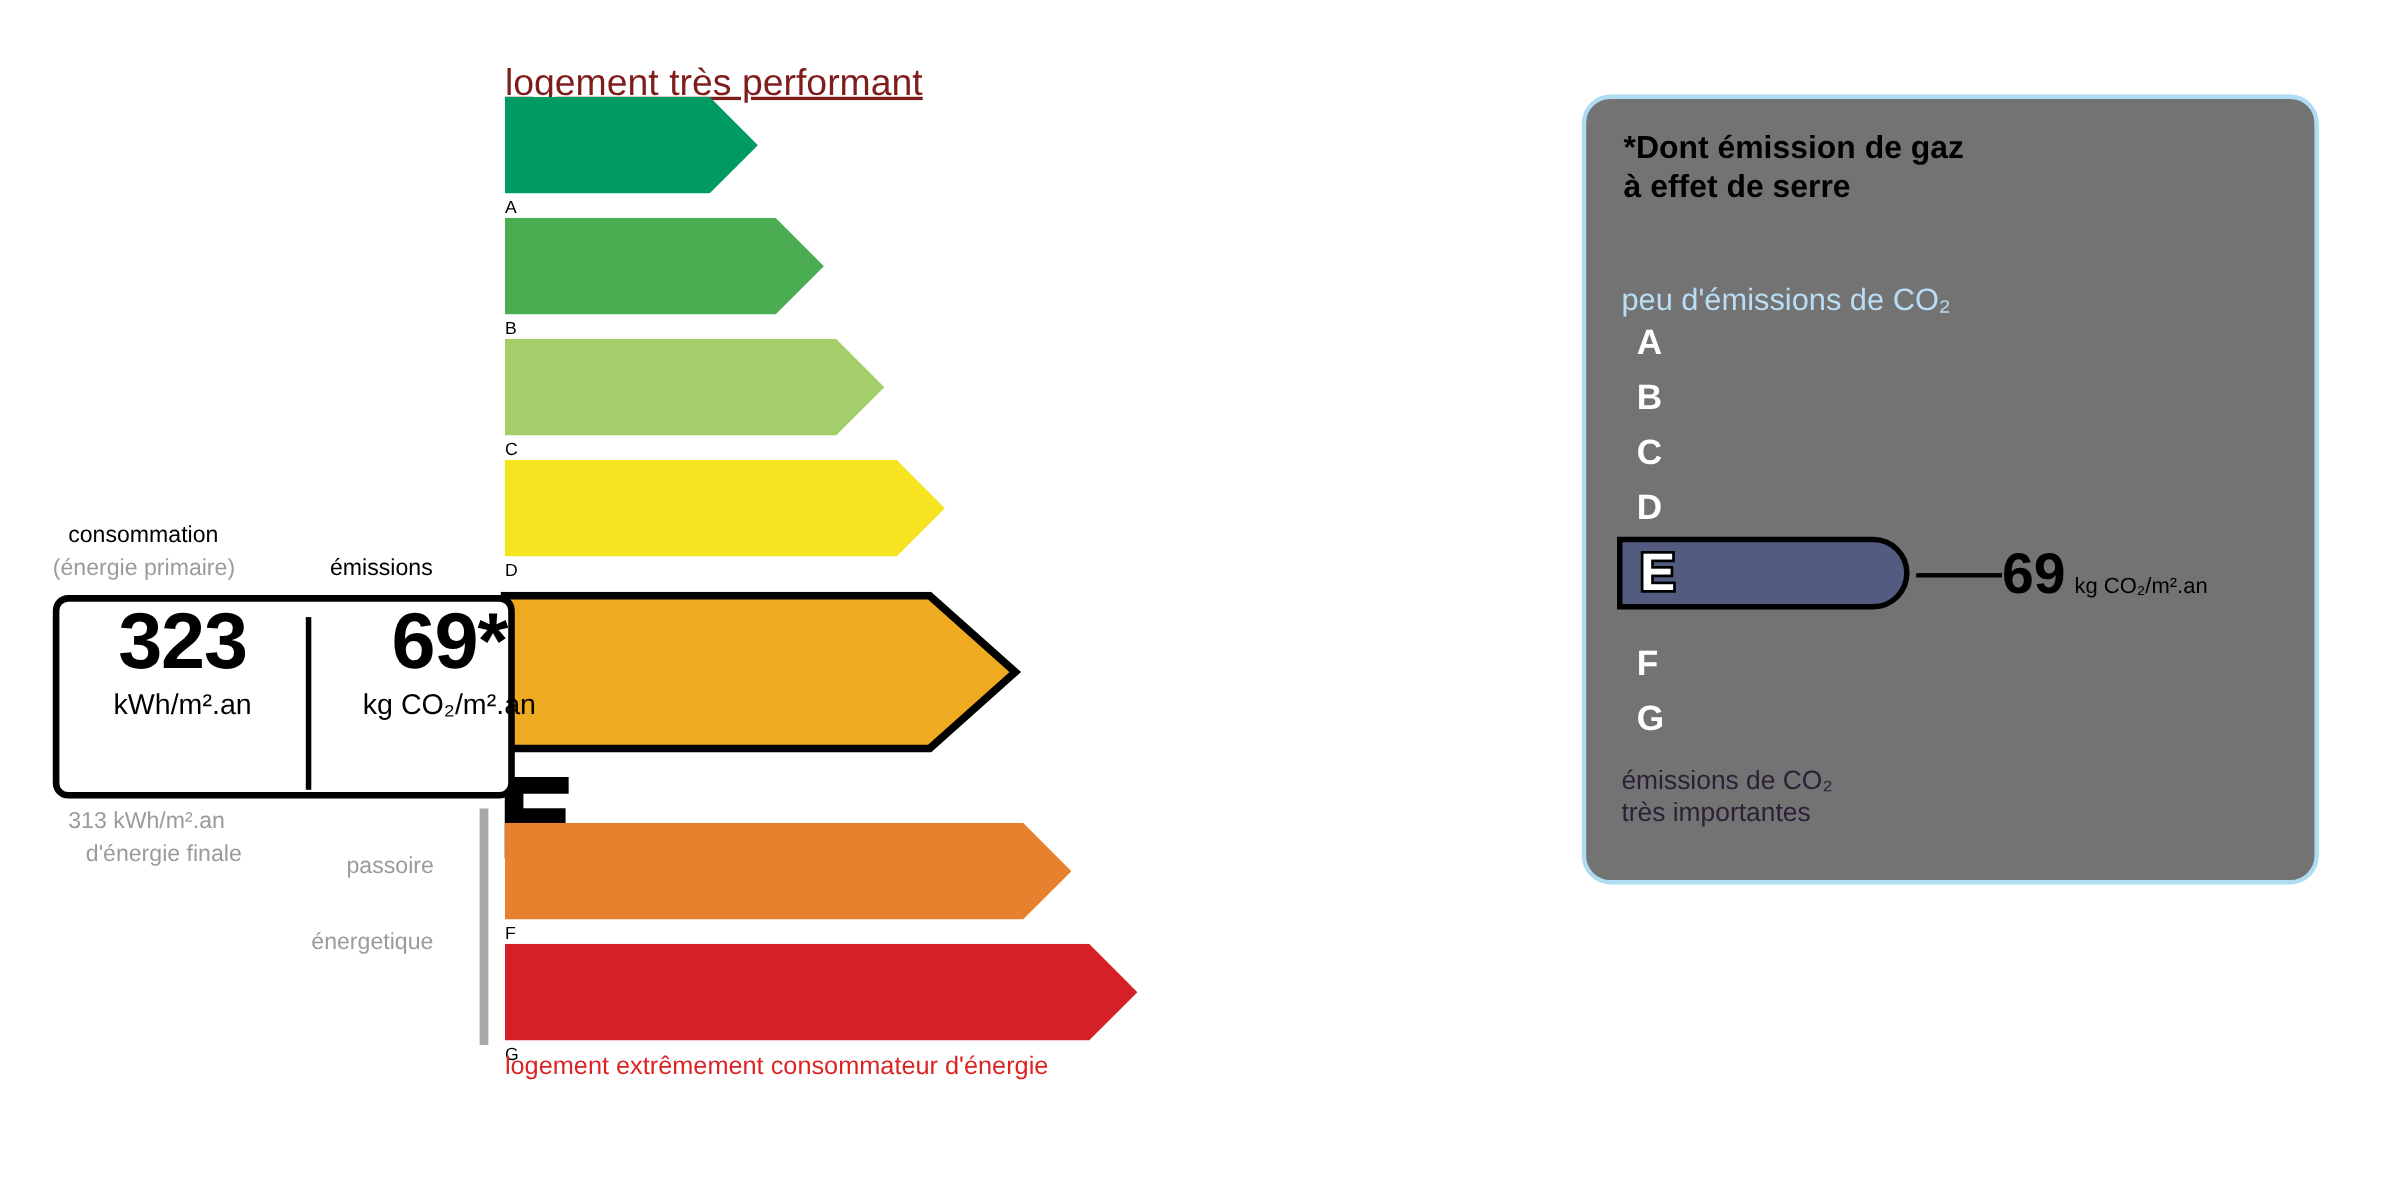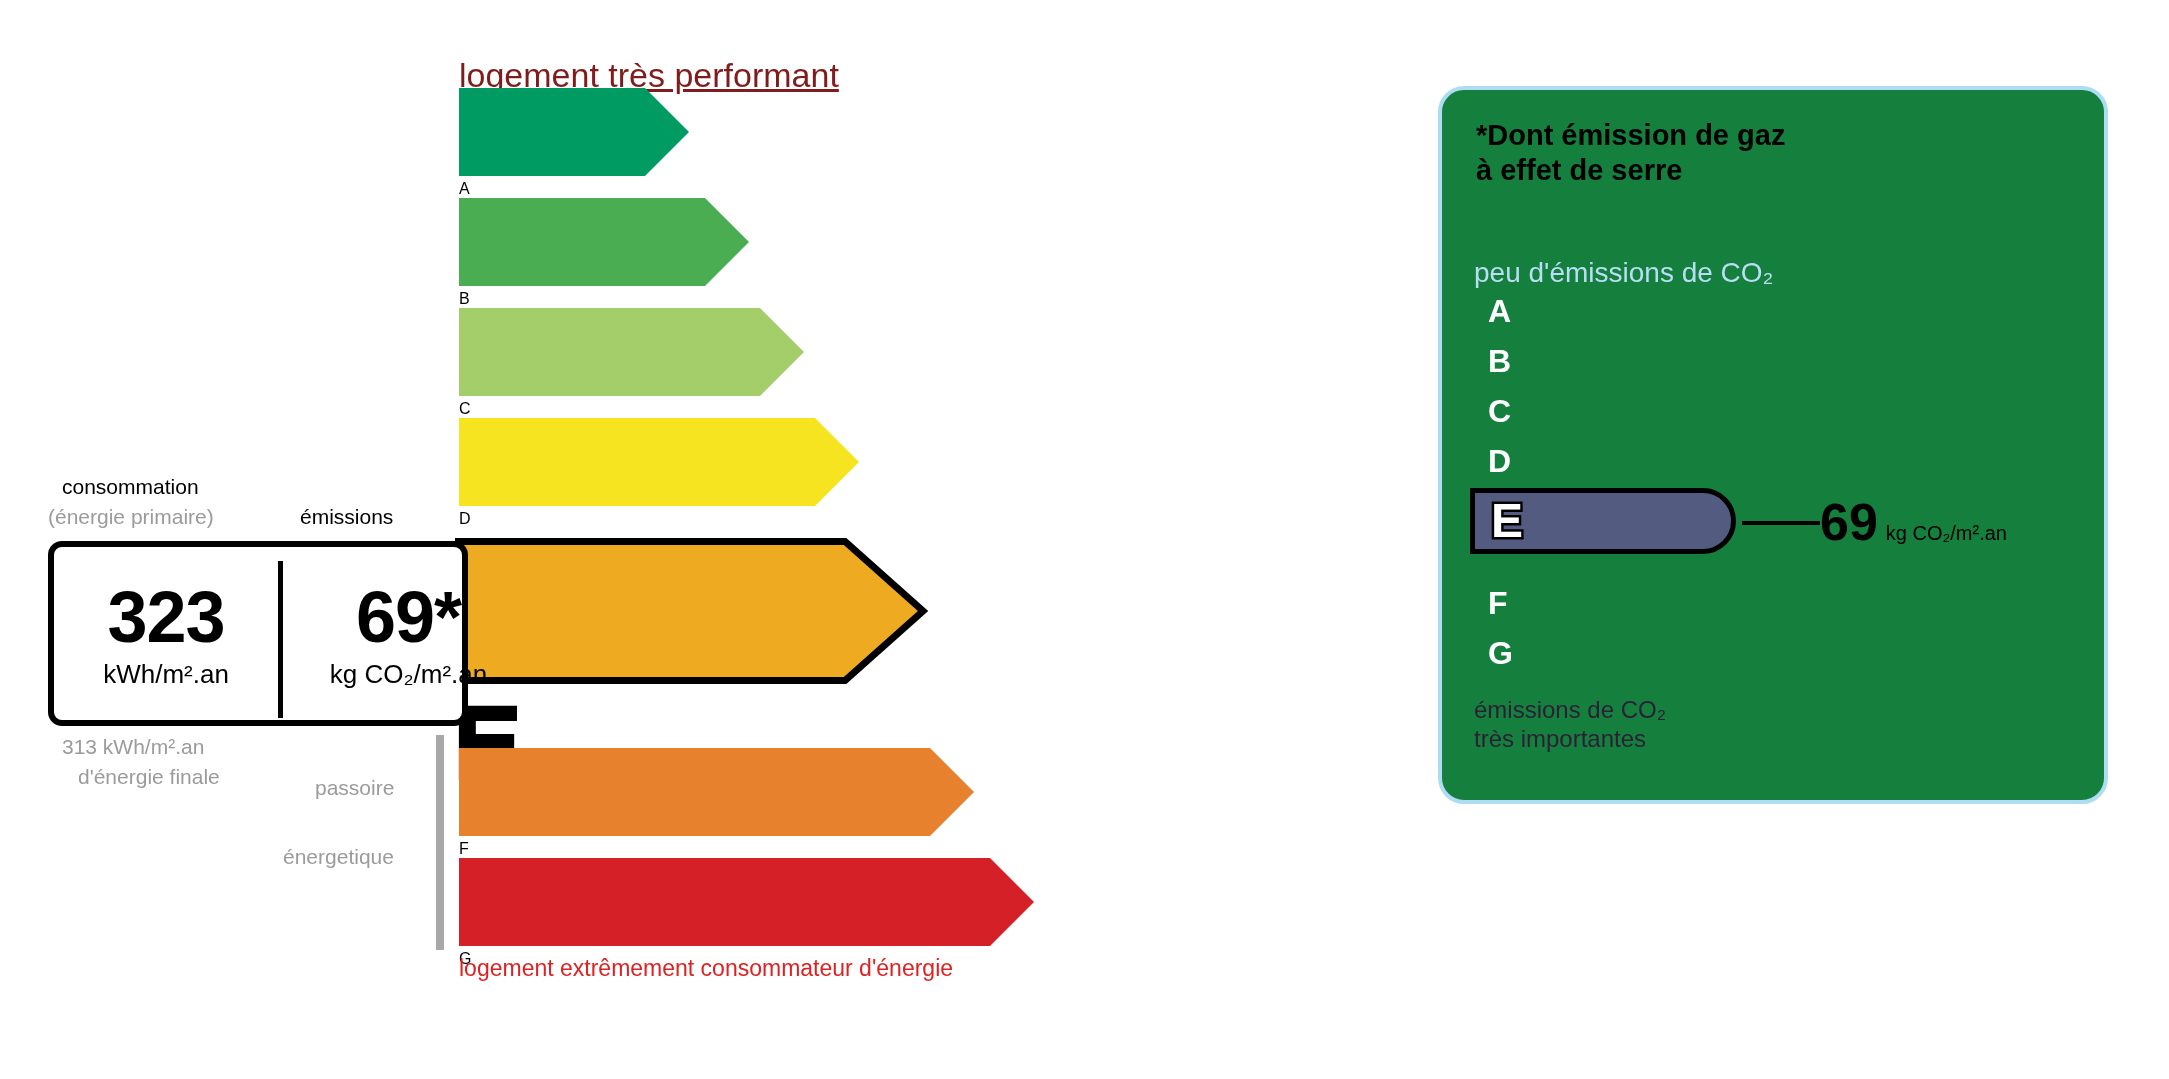--- a/index.html
+++ b/index.html
@@ -14,32 +14,32 @@
   .bottom-note{position:absolute;left:459px;top:955px;font-size:23px;color:#dc2222;white-space:nowrap;}
 
   
   .erow{position:absolute;left:459px;height:88px;}
 
   
   #valbox{position:absolute;left:48px;top:541px;width:420px;height:185px;
       border:6px solid #000;border-radius:14px;background:#fff;box-sizing:border-box;z-index:5;}
   #valbox .divider{position:absolute;left:224px;top:14px;width:5px;height:157px;background:#000;}
   .vcell{position:absolute;top:0;height:100%;display:flex;flex-direction:column;
-      align-items:center;justify-content:center;}
+      align-items:center;}
   .vcell .num{font-size:72px;font-weight:bold;color:#000;line-height:1;letter-spacing:-1px;}
   .vcell .unit{font-size:26px;color:#000;margin-top:8px;line-height:1;}
 
   .cap{position:absolute;font-size:21px;line-height:1.16;color:#000;}
   .cap.grey{color:#9b9b9b;}
 
   .greybar{position:absolute;width:8px;background:#a8a8a8;}
 
   
   #ges{position:absolute;left:1438px;top:86px;width:670px;height:718px;
-      border:4px solid #aedcf2;border-radius:26px;background:#15803d;box-sizing:border-box;}
+      border:4px solid #aedcf2;border-radius:26px;background:#737373;box-sizing:border-box;}
   #ges .title{position:absolute;left:34px;top:28px;font-size:29px;font-weight:bold;
       line-height:1.2;color:#000;white-space:pre-line;}
   #ges .toplab{position:absolute;left:32px;top:167px;font-size:28px;color:#b9ddf5;white-space:nowrap;}
   #ges .botlab{position:absolute;left:32px;top:606px;font-size:24px;color:#2b2137;
       line-height:1.2;white-space:pre-line;}
 
   .grow{position:absolute;left:32px;height:42px;}
   .gbar{position:absolute;left:0;top:0;height:100%;border-radius:0 24px 24px 0;}
   .gbar .gl{position:absolute;left:14px;top:50%;transform:translateY(-50%);
       color:#fff;font-weight:bold;font-size:32px;line-height:1;}

